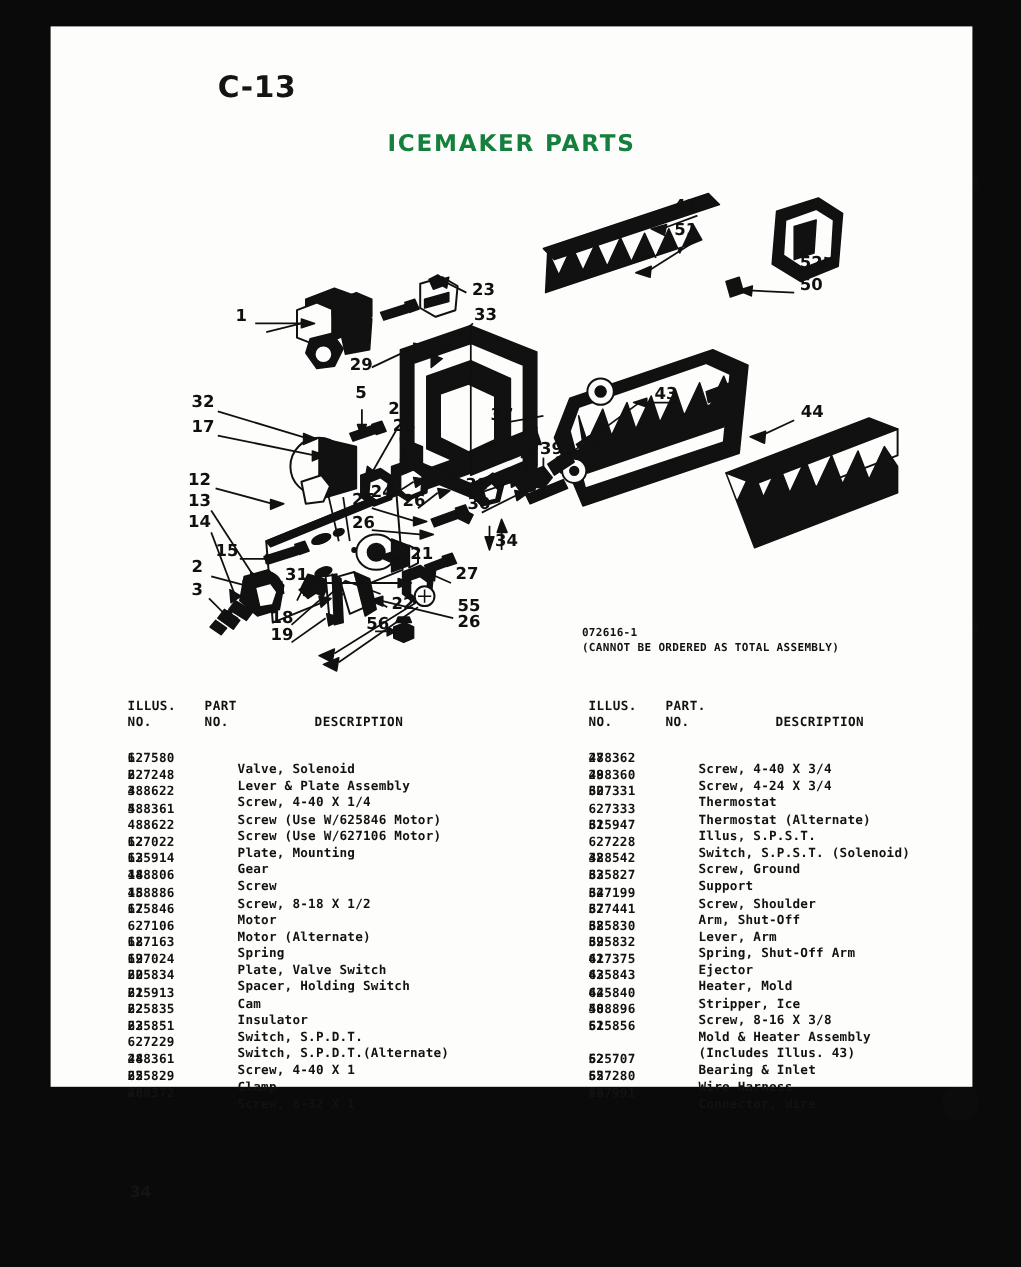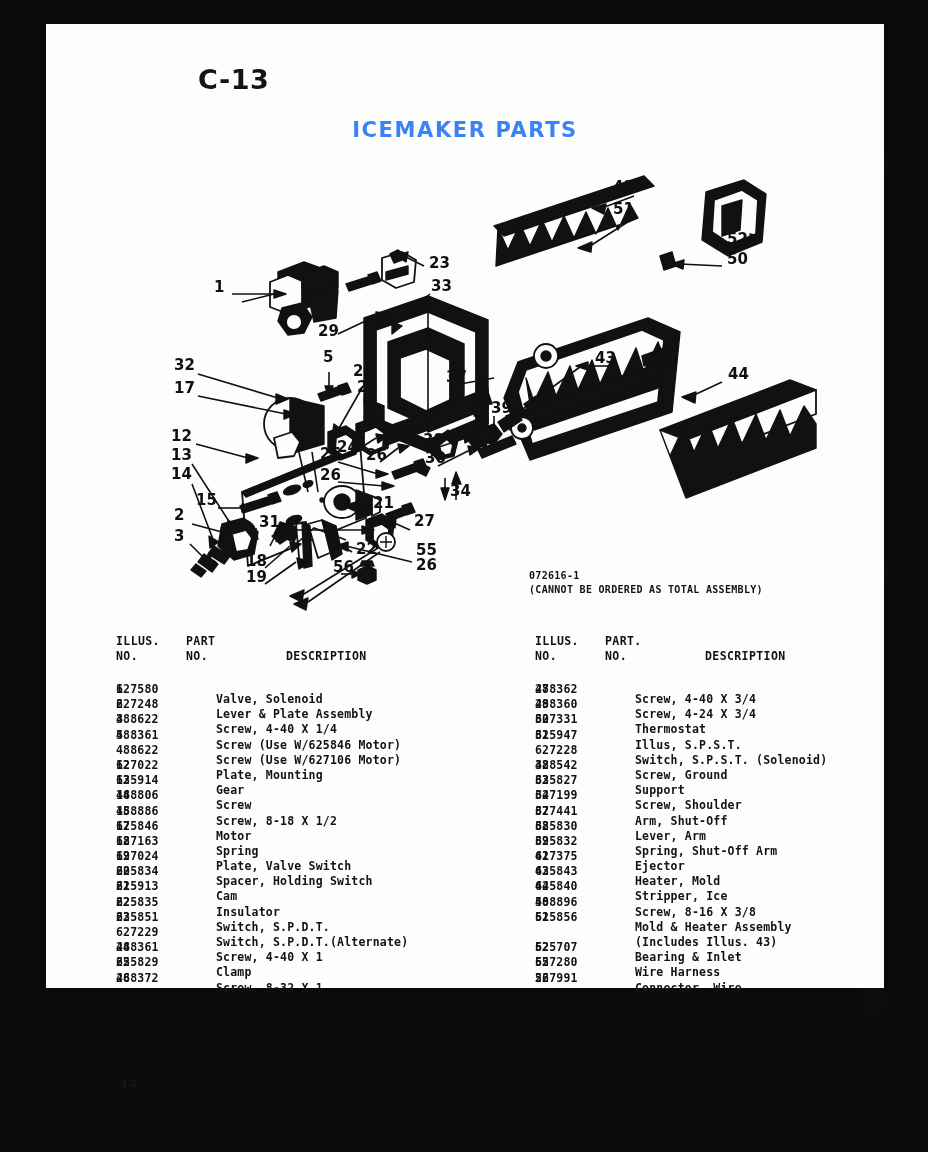--- a/index.html
+++ b/index.html
@@ -14,21 +14,21 @@
   #noise-b{left:0;bottom:0;width:928px;height:10px;}
 
   
   .punch{position:absolute;width:34px;height:34px;border-radius:50%;background:#0c0c0c;}
 
   
   #code{position:absolute;left:152px;top:40px;font-family:"DejaVu Sans","Liberation Sans",sans-serif;
         font-weight:bold;font-size:27px;letter-spacing:.5px;color:#141414;}
   #title{position:absolute;left:0;top:94px;width:838px;text-align:center;
          font-family:"DejaVu Sans","Liberation Sans",sans-serif;font-weight:bold;
-         font-size:21px;letter-spacing:1.6px;color:#3b82f6;}
+         font-size:21px;letter-spacing:1.6px;color:#15803d;}
   #pageno{position:absolute;left:72px;top:1052px;font-family:"DejaVu Sans","Liberation Sans",sans-serif;
           font-weight:bold;font-size:14px;color:#141414;}
 
   
   #diagram{position:absolute;left:0;top:118px;width:838px;height:480px;}
   #diagram svg{display:block;}
   .cal{font-family:"DejaVu Sans","Liberation Sans",sans-serif;font-weight:bold;
        font-size:15px;fill:#101010;}
   .ld{stroke:#101010;stroke-width:1.6;fill:none;}
   .pt{fill:#111;stroke:#111;stroke-width:1.4;stroke-linejoin:round;}
@@ -411,20 +411,21 @@
             <div class="row"><div class="c-illus">1</div><div class="c-part">627580</div><div class="c-desc">Valve, Solenoid</div></div>
             <div class="row"><div class="c-illus">2</div><div class="c-part">627248</div><div class="c-desc">Lever &amp; Plate Assembly</div></div>
             <div class="row"><div class="c-illus">3</div><div class="c-part">488622</div><div class="c-desc">Screw, 4-40 X 1/4</div></div>
             <div class="row"><div class="c-illus">5</div><div class="c-part">488361</div><div class="c-desc">Screw (Use W/625846 Motor)</div></div>
             <div class="row"><div class="c-illus"></div><div class="c-part">488622</div><div class="c-desc">Screw (Use W/627106 Motor)</div></div>
             <div class="row"><div class="c-illus">12</div><div class="c-part">627022</div><div class="c-desc">Plate, Mounting</div></div>
             <div class="row"><div class="c-illus">13</div><div class="c-part">625914</div><div class="c-desc">Gear</div></div>
             <div class="row"><div class="c-illus">14</div><div class="c-part">488806</div><div class="c-desc">Screw</div></div>
             <div class="row"><div class="c-illus">15</div><div class="c-part">488886</div><div class="c-desc">Screw, 8-18 X 1/2</div></div>
             <div class="row"><div class="c-illus">17</div><div class="c-part">625846</div><div class="c-desc">Motor</div></div>
+            <div class="row"><div class="c-illus"></div><div class="c-part">627106</div><div class="c-desc">Motor (Alternate)</div></div>
             <div class="row"><div class="c-illus">18</div><div class="c-part">627163</div><div class="c-desc">Spring</div></div>
             <div class="row"><div class="c-illus">19</div><div class="c-part">627024</div><div class="c-desc">Plate, Valve Switch</div></div>
             <div class="row"><div class="c-illus">20</div><div class="c-part">625834</div><div class="c-desc">Spacer, Holding Switch</div></div>
             <div class="row"><div class="c-illus">21</div><div class="c-part">625913</div><div class="c-desc">Cam</div></div>
             <div class="row"><div class="c-illus">22</div><div class="c-part">625835</div><div class="c-desc">Insulator</div></div>
             <div class="row"><div class="c-illus">23</div><div class="c-part">625851</div><div class="c-desc">Switch, S.P.D.T.</div></div>
             <div class="row"><div class="c-illus"></div><div class="c-part">627229</div><div class="c-desc">Switch, S.P.D.T.(Alternate)</div></div>
             <div class="row"><div class="c-illus">24</div><div class="c-part">488361</div><div class="c-desc">Screw, 4-40 X 1</div></div>
             <div class="row"><div class="c-illus">25</div><div class="c-part">625829</div><div class="c-desc">Clamp</div></div>
             <div class="row"><div class="c-illus">26</div><div class="c-part">488372</div><div class="c-desc">Screw, 8-32 X 1</div></div>
@@ -436,20 +437,21 @@
           <div class="th-illus">ILLUS.
 NO.</div>
           <div class="th-part">PART.
 NO.</div>
           <div class="th-desc">DESCRIPTION</div>
         </div>
         <div class="rows" id="rows-right">
             <div class="row"><div class="c-illus">27</div><div class="c-part">488362</div><div class="c-desc">Screw, 4-40 X 3/4</div></div>
             <div class="row"><div class="c-illus">29</div><div class="c-part">488360</div><div class="c-desc">Screw, 4-24 X 3/4</div></div>
             <div class="row"><div class="c-illus">30</div><div class="c-part">627331</div><div class="c-desc">Thermostat</div></div>
+            <div class="row"><div class="c-illus"></div><div class="c-part">627333</div><div class="c-desc">Thermostat (Alternate)</div></div>
             <div class="row"><div class="c-illus">31</div><div class="c-part">625947</div><div class="c-desc">Illus, S.P.S.T.</div></div>
             <div class="row"><div class="c-illus"></div><div class="c-part">627228</div><div class="c-desc">Switch, S.P.S.T. (Solenoid)</div></div>
             <div class="row"><div class="c-illus">32</div><div class="c-part">488542</div><div class="c-desc">Screw, Ground</div></div>
             <div class="row"><div class="c-illus">33</div><div class="c-part">625827</div><div class="c-desc">Support</div></div>
             <div class="row"><div class="c-illus">34</div><div class="c-part">627199</div><div class="c-desc">Screw, Shoulder</div></div>
             <div class="row"><div class="c-illus">37</div><div class="c-part">627441</div><div class="c-desc">Arm, Shut-Off</div></div>
             <div class="row"><div class="c-illus">38</div><div class="c-part">625830</div><div class="c-desc">Lever, Arm</div></div>
             <div class="row"><div class="c-illus">39</div><div class="c-part">625832</div><div class="c-desc">Spring, Shut-Off Arm</div></div>
             <div class="row"><div class="c-illus">41</div><div class="c-part">627375</div><div class="c-desc">Ejector</div></div>
             <div class="row"><div class="c-illus">43</div><div class="c-part">625843</div><div class="c-desc">Heater, Mold</div></div>

